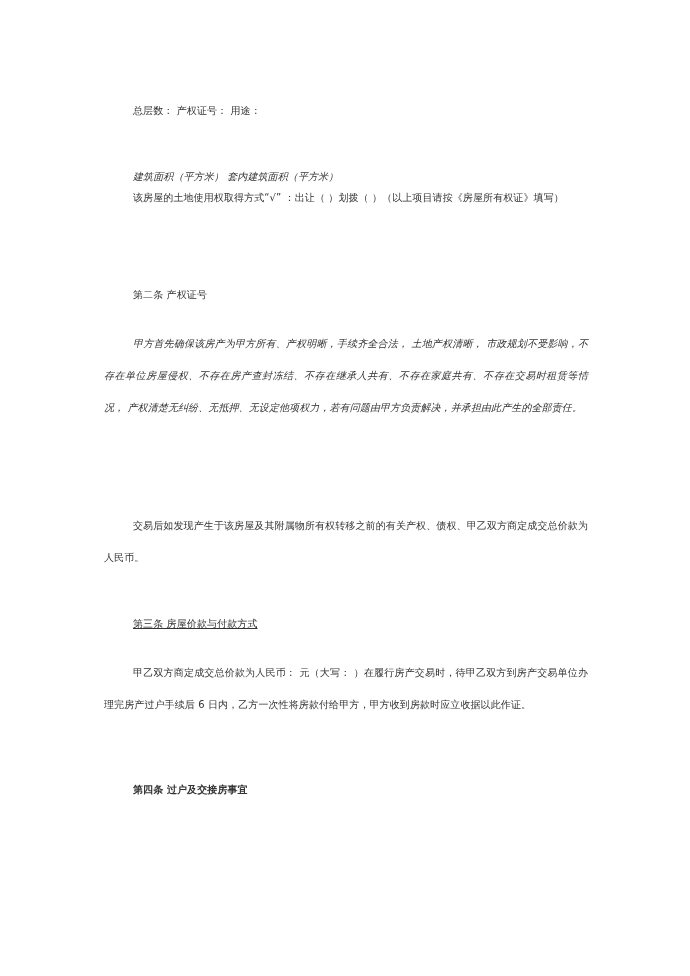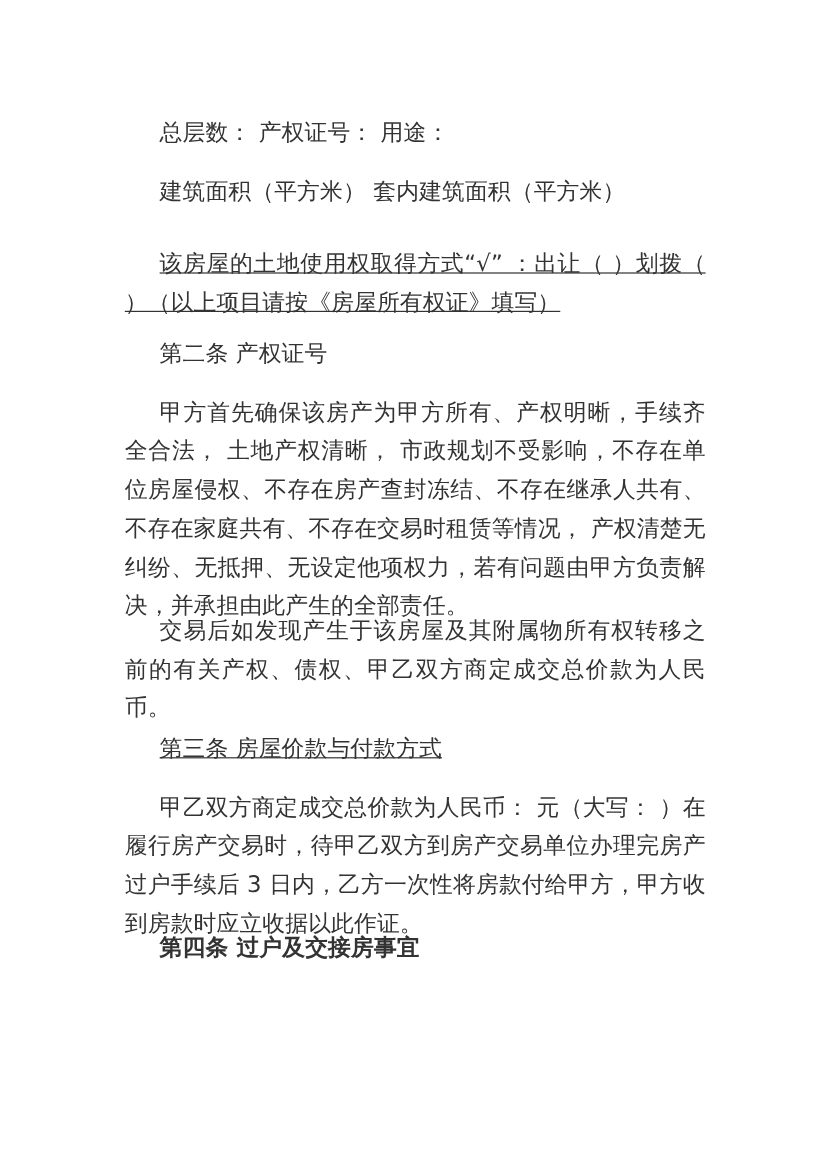--- a/index.html
+++ b/index.html
@@ -1,27 +1,27 @@
 <!DOCTYPE html>
 <html><head>
 <meta charset="utf-8">
 <style>
   html, body { margin: 0; padding: 0; background: #ffffff; }
   body { width: 690px; height: 976px; position: relative; overflow: hidden;
          font-family: "DejaVu Sans", "Liberation Sans", sans-serif; color: #333333; }
   .page { position: absolute; left: 104px; top: 0; width: 484px; }
-  .p { position: absolute; left: 0; width: 484px; font-size: 19px; line-height: 32.2px;
+  .p { position: absolute; left: 0; width: 484px; font-size: 10px; line-height: 32.2px;
        text-indent: 29px; text-align: justify; letter-spacing: 0.1px; margin: 0; }
 </style>
 </head>
 <body>
 
 <div class="page">
   <p class="p" style="top:95px;">总层数： 产权证号： 用途：</p>
-  <p class="p" style="top:144px;">建筑面积（平方米） 套内建筑面积（平方米）</p>
-  <p class="p" style="top:204px;text-decoration:underline;">该房屋的土地使用权取得方式“√” ：出让（ ）划拨（ ）（以上项目请按《房屋所有权证》填写）</p>
+  <p class="p" style="top:161px;font-style:italic;">建筑面积（平方米） 套内建筑面积（平方米）</p>
+  <p class="p" style="top:182px;">该房屋的土地使用权取得方式“√” ：出让（ ）划拨（ ）（以上项目请按《房屋所有权证》填写）</p>
   <p class="p" style="top:279px;">第二条 产权证号</p>
-  <p class="p" style="top:328px;">甲方首先确保该房产为甲方所有、产权明晰，手续齐全合法， 土地产权清晰， 市政规划不受影响，不存在单位房屋侵权、不存在房产查封冻结、不存在继承人共有、不存在家庭共有、不存在交易时租赁等情况， 产权清楚无纠纷、无抵押、无设定他项权力，若有问题由甲方负责解决，并承担由此产生的全部责任。</p>
+  <p class="p" style="top:328px;font-style:italic;">甲方首先确保该房产为甲方所有、产权明晰，手续齐全合法， 土地产权清晰， 市政规划不受影响，不存在单位房屋侵权、不存在房产查封冻结、不存在继承人共有、不存在家庭共有、不存在交易时租赁等情况， 产权清楚无纠纷、无抵押、无设定他项权力，若有问题由甲方负责解决，并承担由此产生的全部责任。</p>
   <p class="p" style="top:510px;">交易后如发现产生于该房屋及其附属物所有权转移之前的有关产权、债权、甲乙双方商定成交总价款为人民币。</p>
   <p class="p" style="top:608px;text-decoration:underline;">第三条 房屋价款与付款方式</p>
-  <p class="p" style="top:657px;">甲乙双方商定成交总价款为人民币： 元（大写： ）在履行房产交易时，待甲乙双方到房产交易单位办理完房产过户手续后 3 日内，乙方一次性将房款付给甲方，甲方收到房款时应立收据以此作证。</p>
+  <p class="p" style="top:657px;">甲乙双方商定成交总价款为人民币： 元（大写： ）在履行房产交易时，待甲乙双方到房产交易单位办理完房产过户手续后 6 日内，乙方一次性将房款付给甲方，甲方收到房款时应立收据以此作证。</p>
   <p class="p" style="top:774px;font-weight:bold;">第四条 过户及交接房事宜</p>
 </div>
 
 </body></html>

